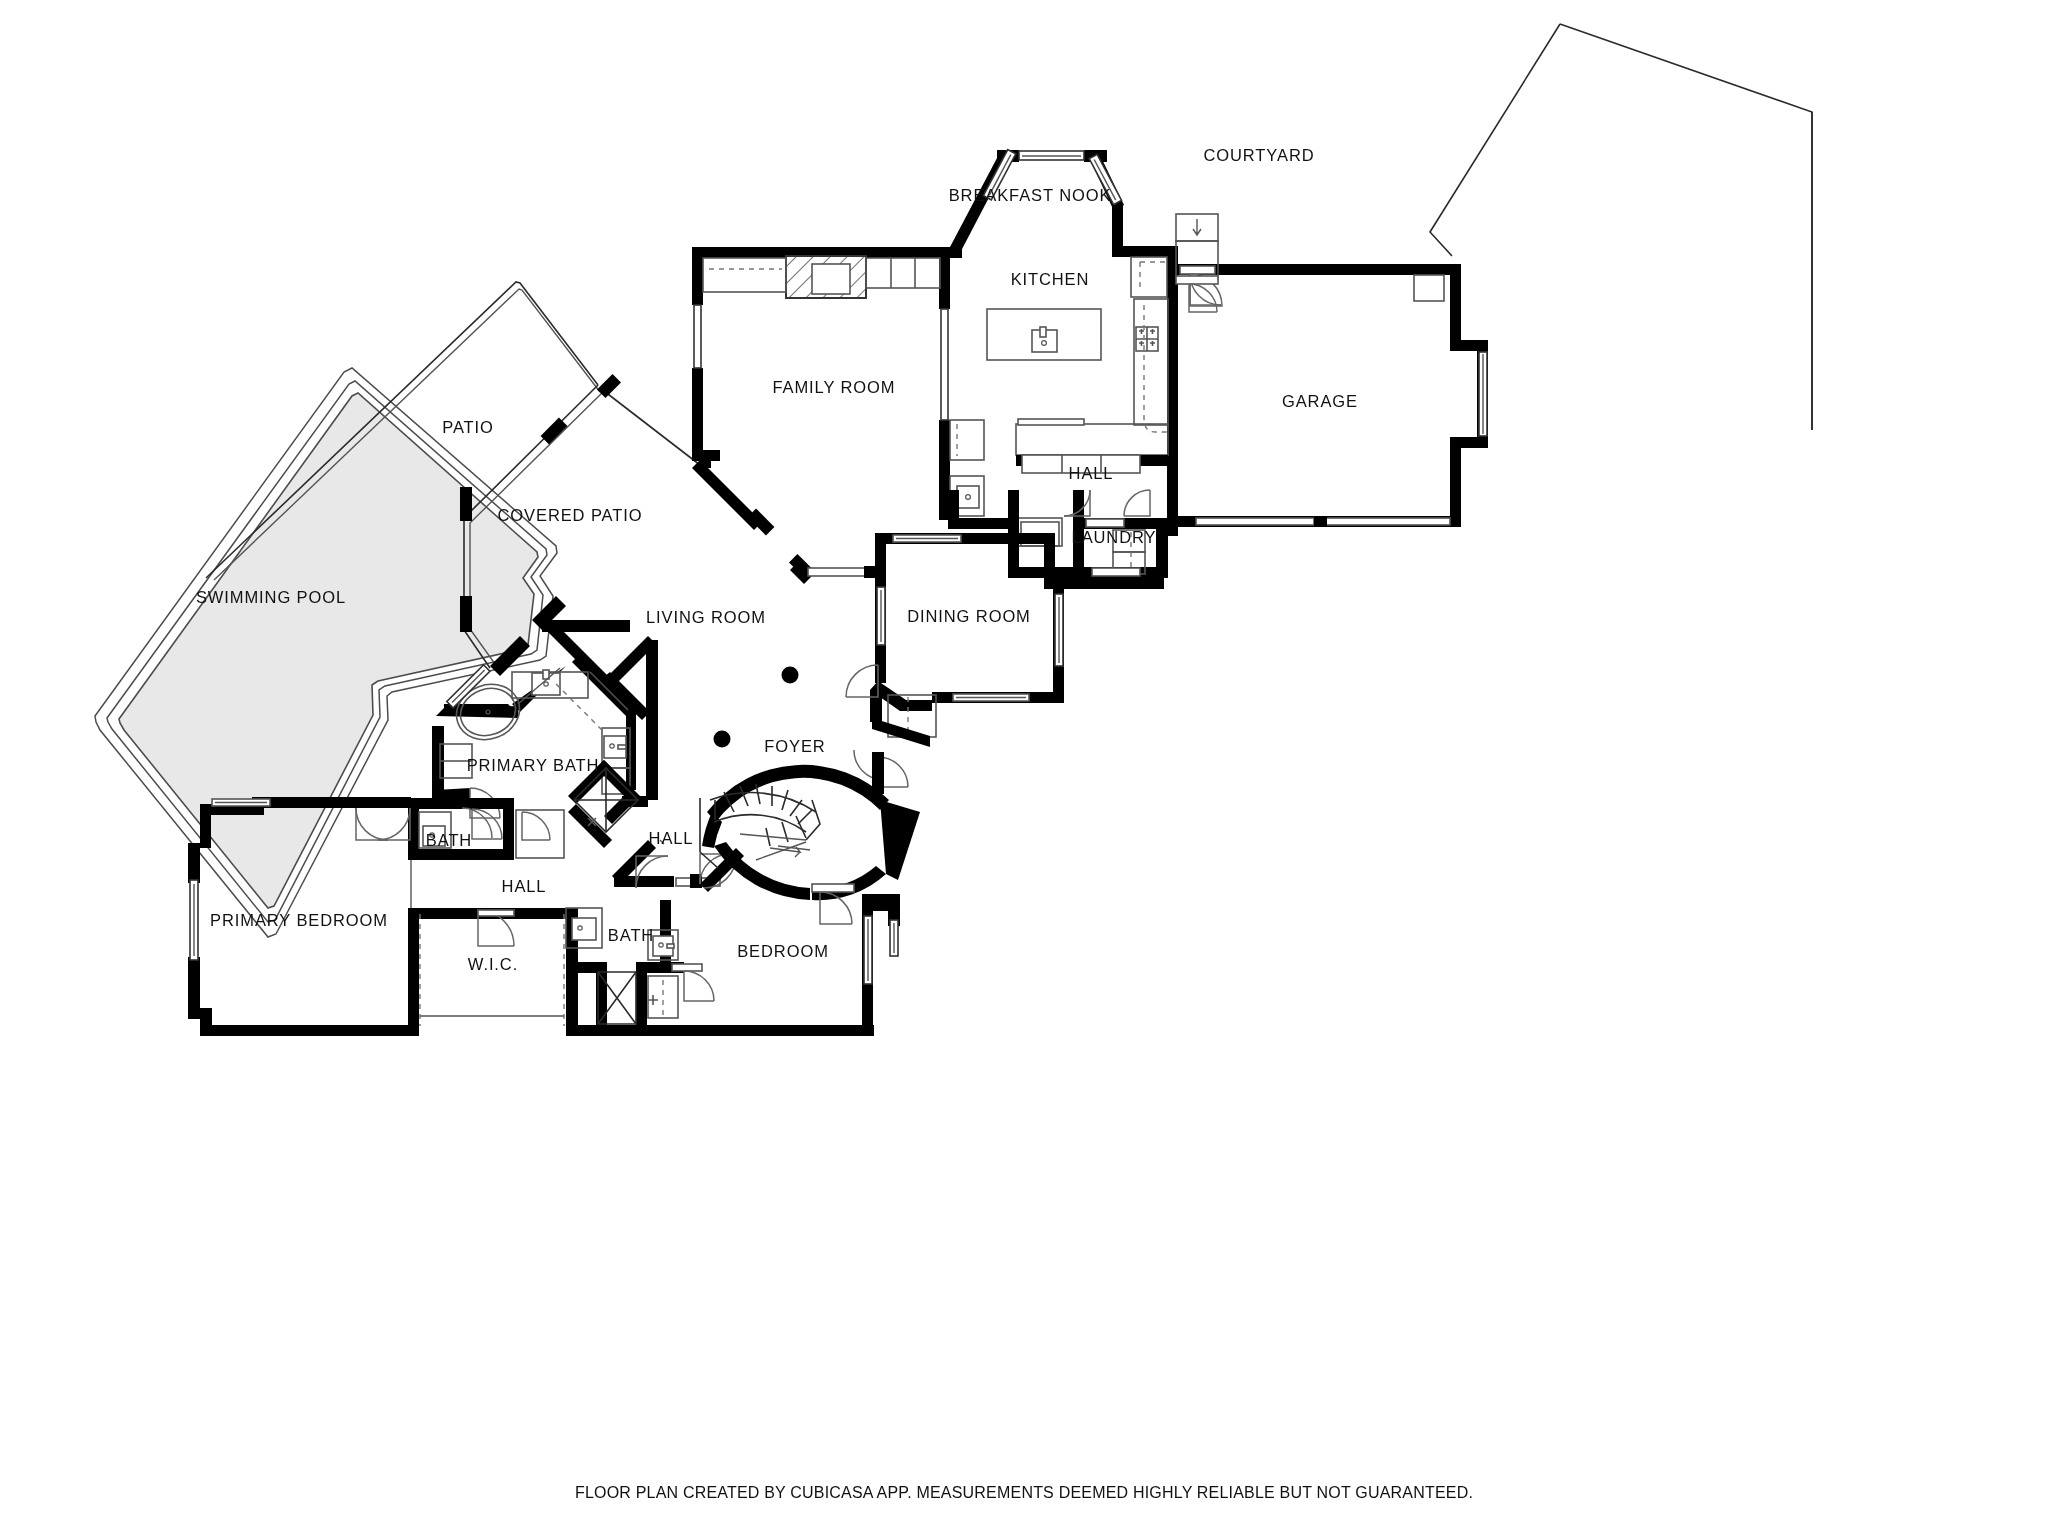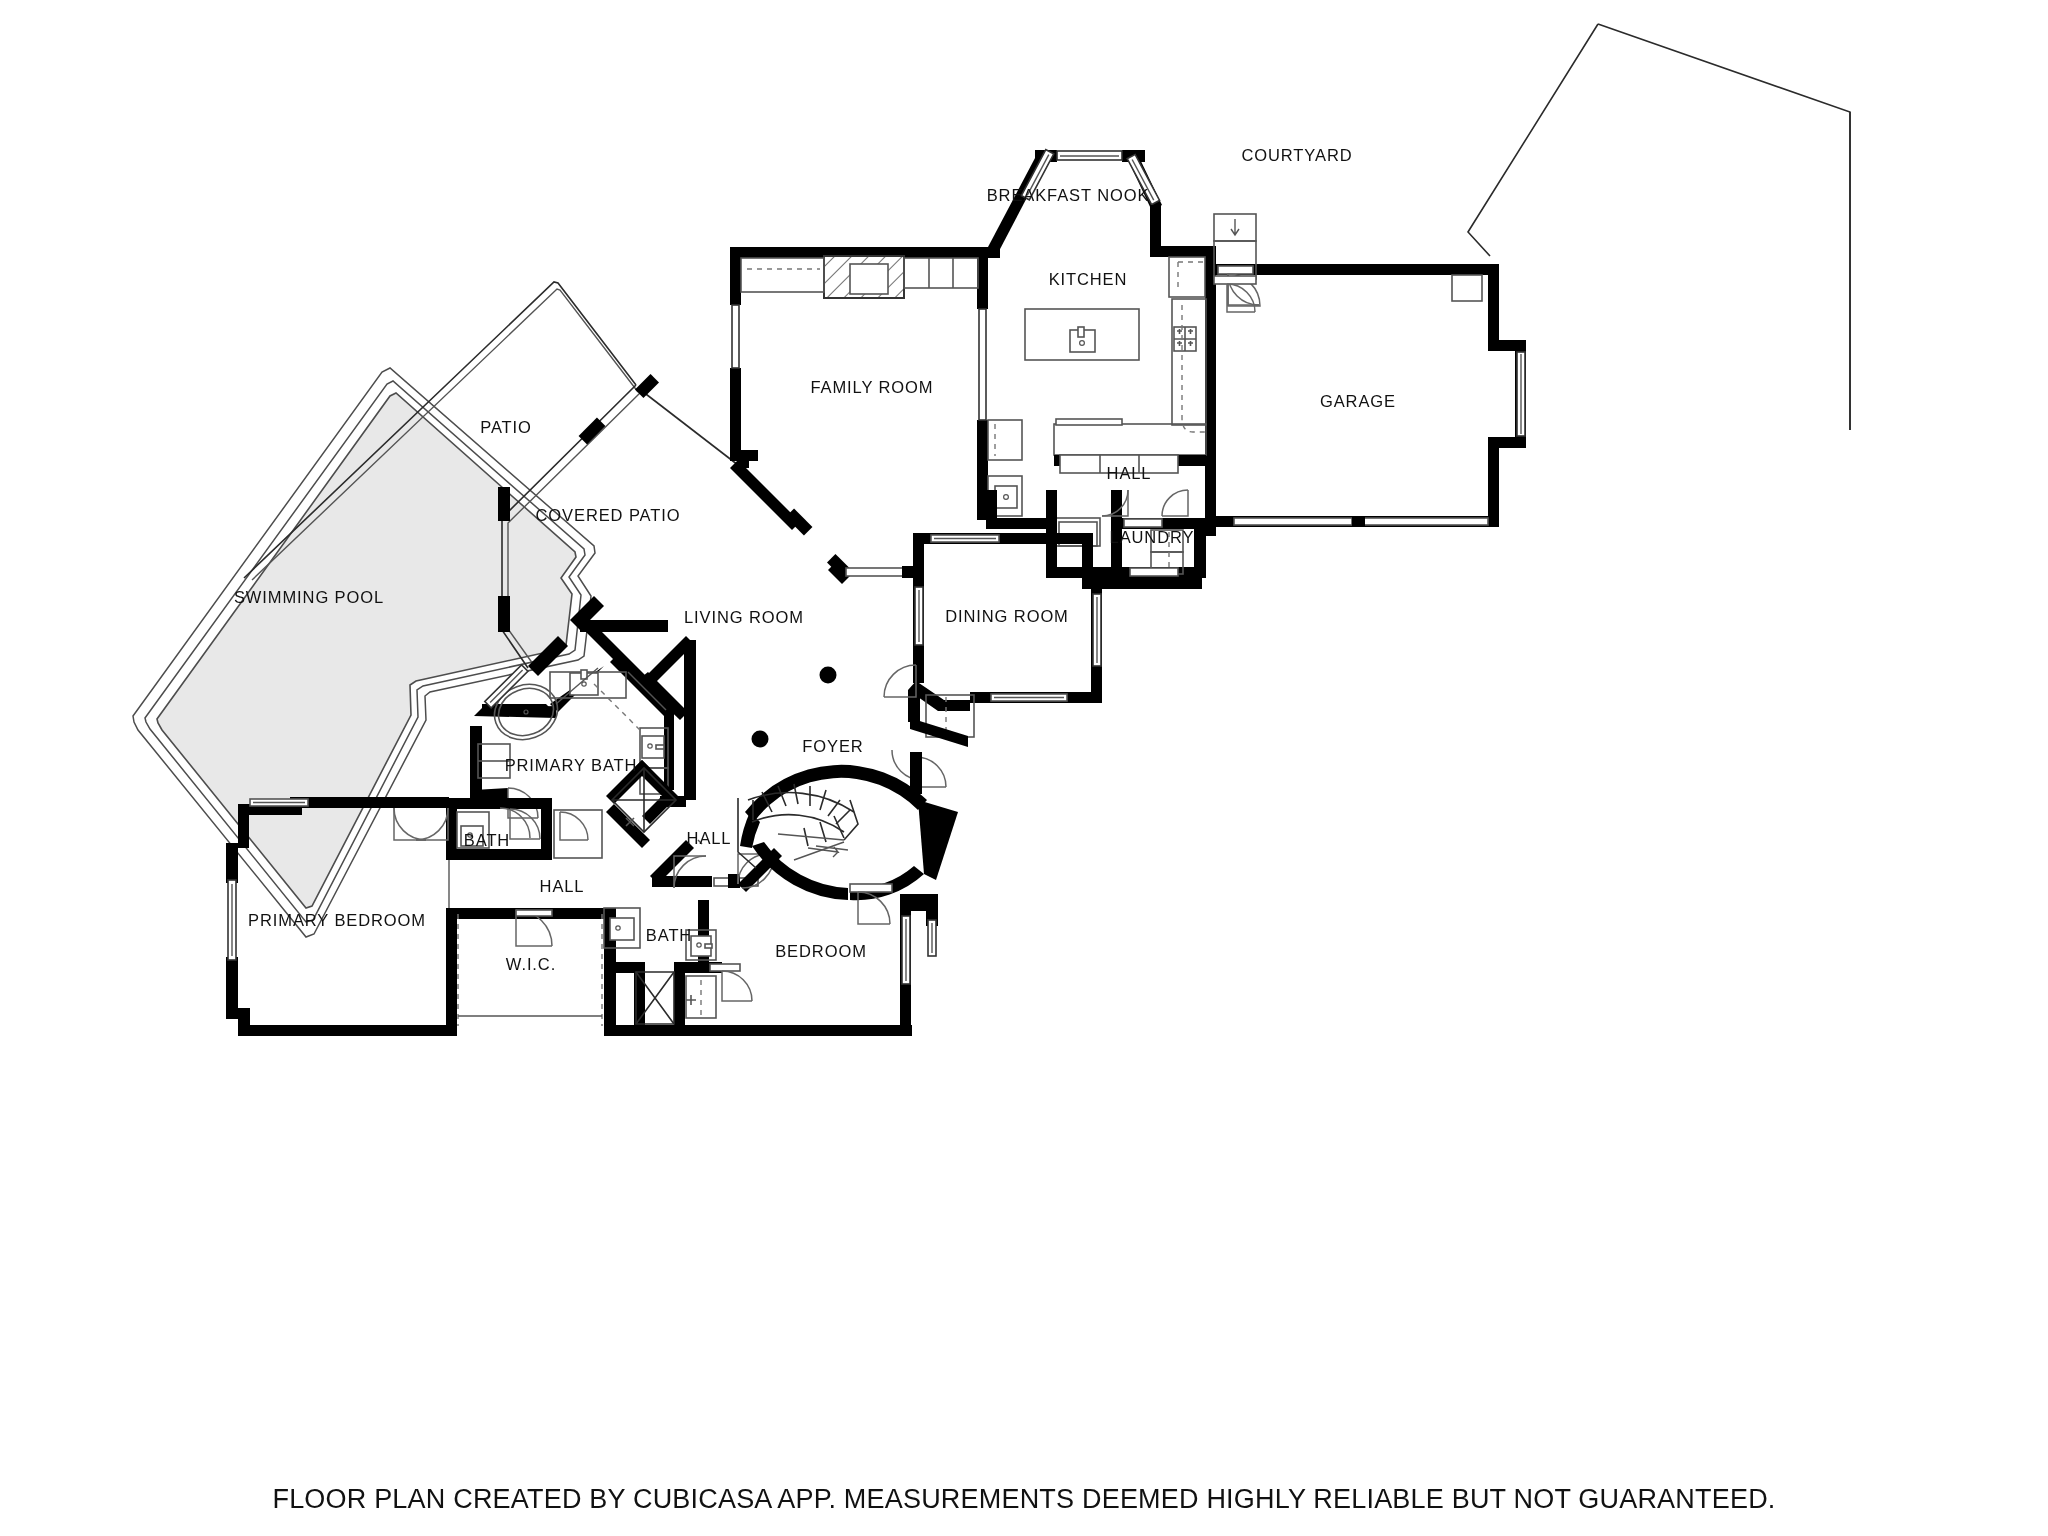--- a/index.html
+++ b/index.html
@@ -11,21 +11,20 @@
     width: 2048px;
     height: 1536px;
     font-family: "Liberation Sans", sans-serif;
     overflow: hidden;
     position: relative;
   }
   #plan-root {
     position: absolute;
     inset: 0;
     background: #ffffff;
-    padding-left: 38px;
   }
   svg#floorplan {
     display: block;
     width: 2048px;
     height: 1536px;
   }
   .wall      { fill: #000000; stroke: none; }
   .thinline  { fill: none; stroke: #2b2b2b; stroke-width: 1.6; }
   .thinline2 { fill: none; stroke: #555555; stroke-width: 1.4; }
   .fixture   { fill: #ffffff; stroke: #555555; stroke-width: 1.6; }
@@ -47,21 +46,21 @@
     dominant-baseline: middle;
     user-select: none;
   }
   .footer-note {
     position: absolute;
     left: 0;
     right: 0;
     top: 1484px;
     text-align: center;
     font-family: "Liberation Sans", sans-serif;
-    font-size: 27px;
+    font-size: 16px;
     letter-spacing: 0.2px;
     color: #111111;
     white-space: nowrap;
   }
 </style>
 </head>
 <body>
 
 <div id="plan-root">
 

